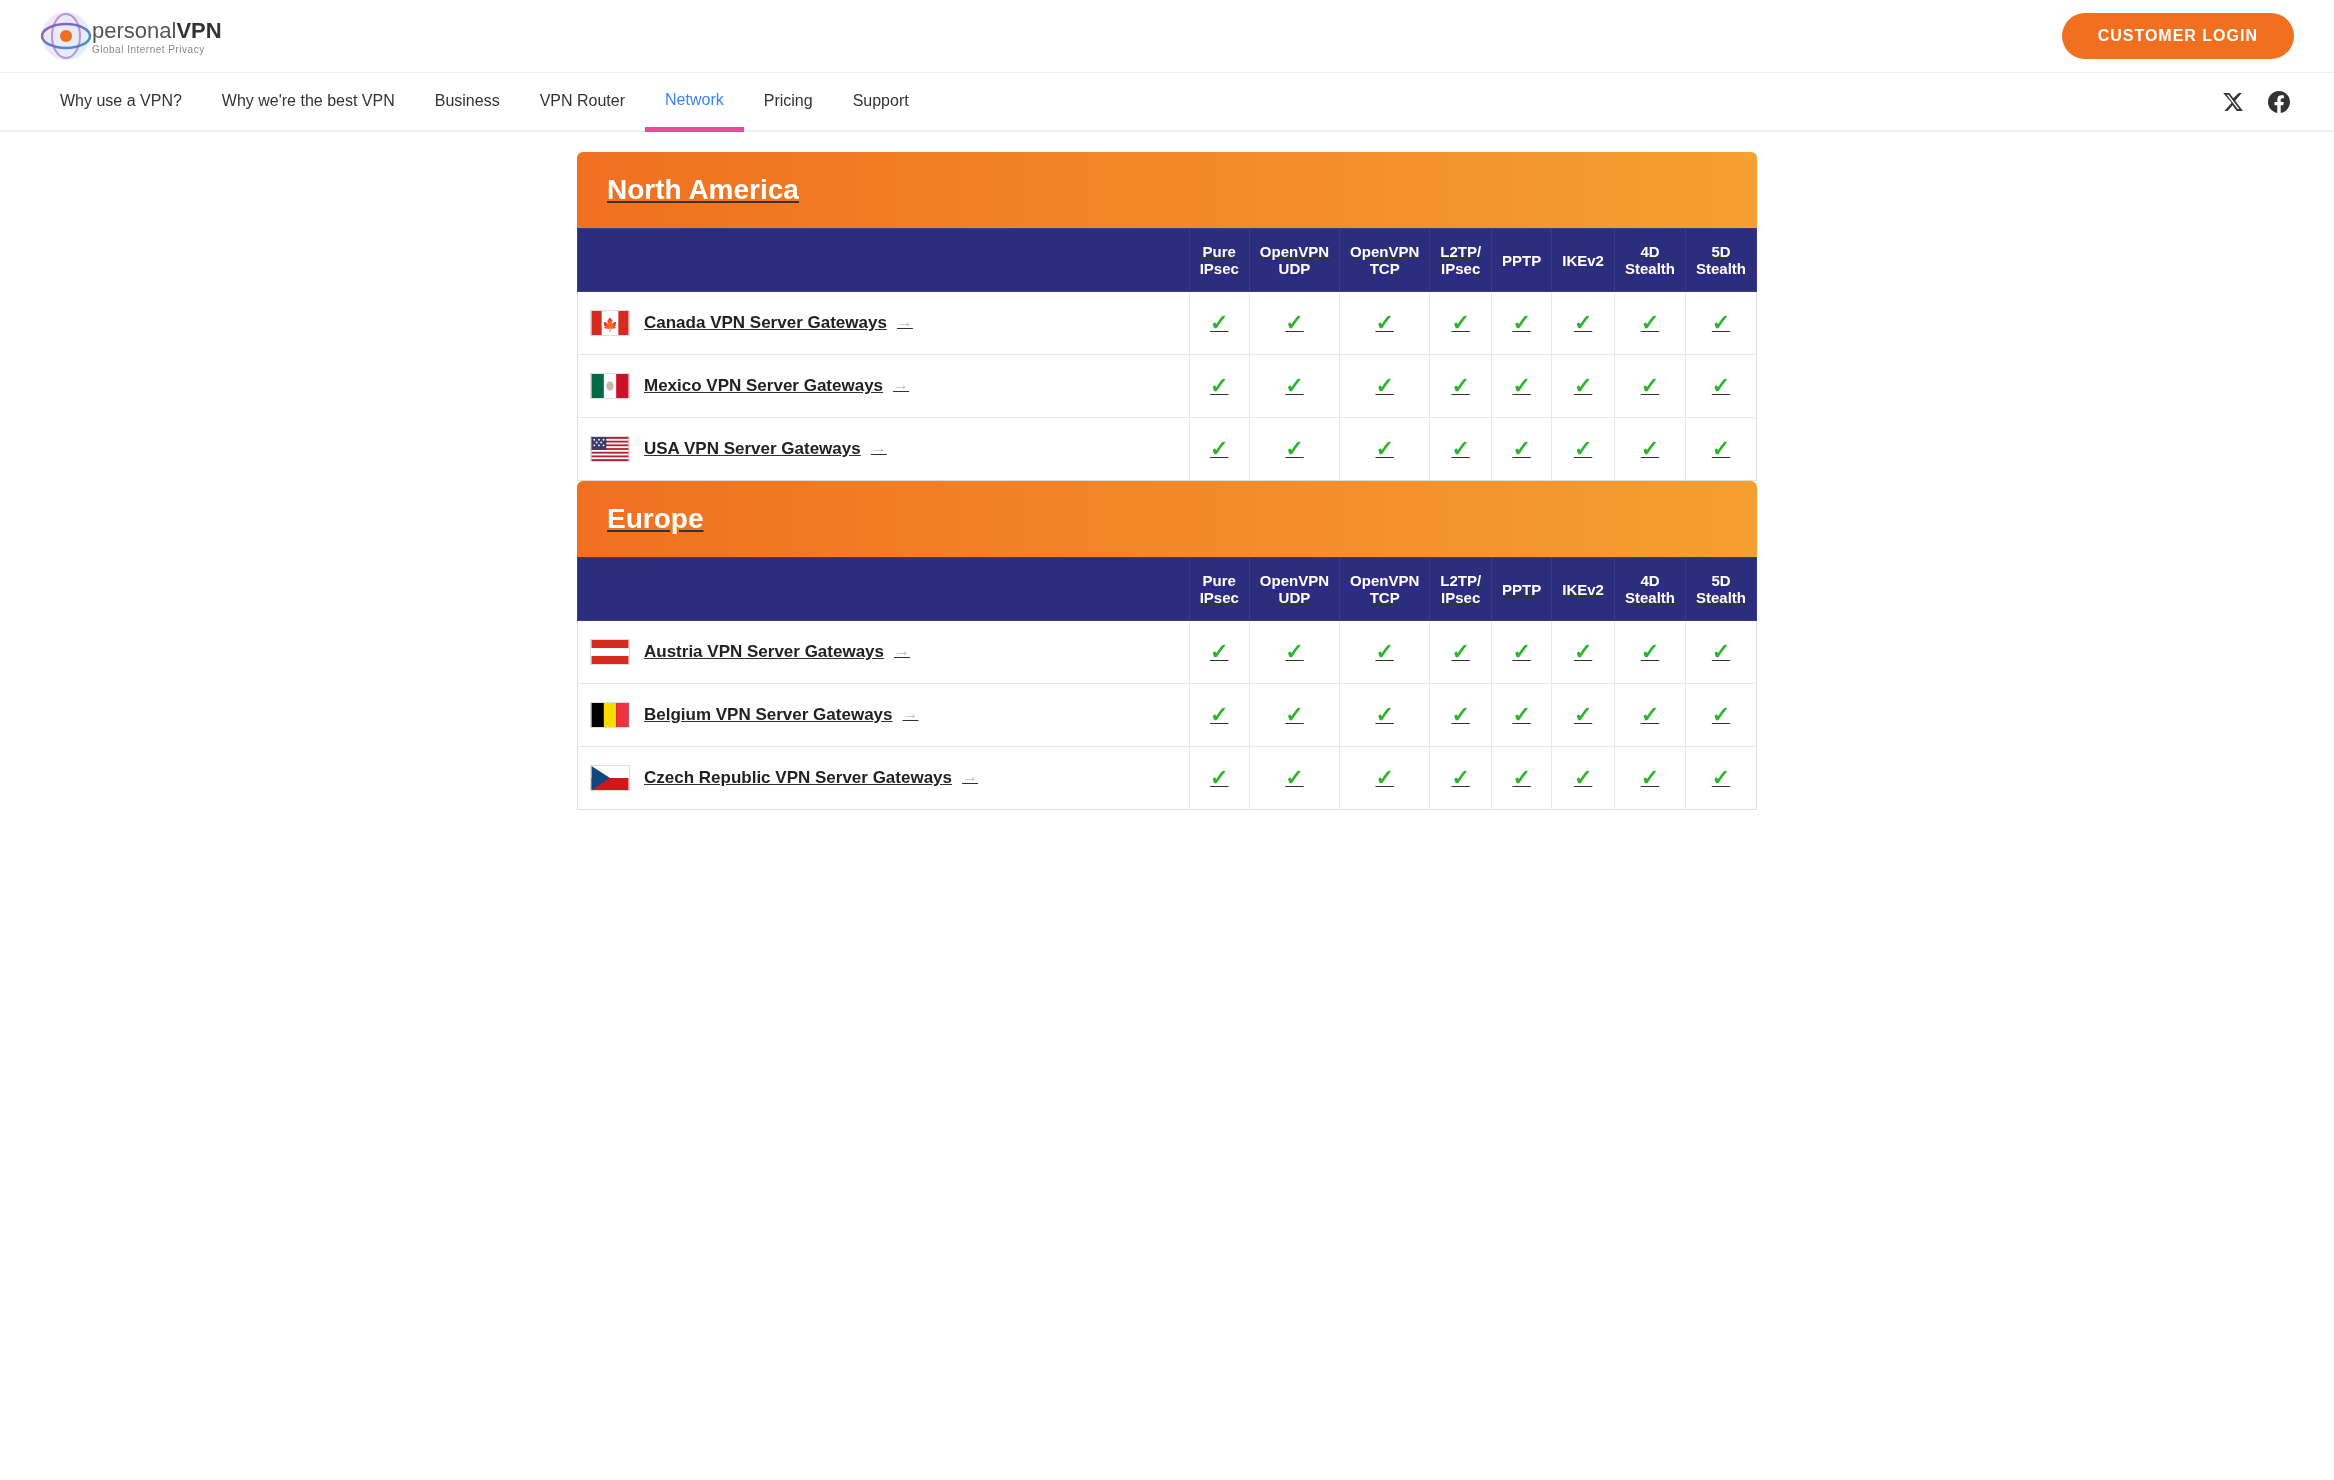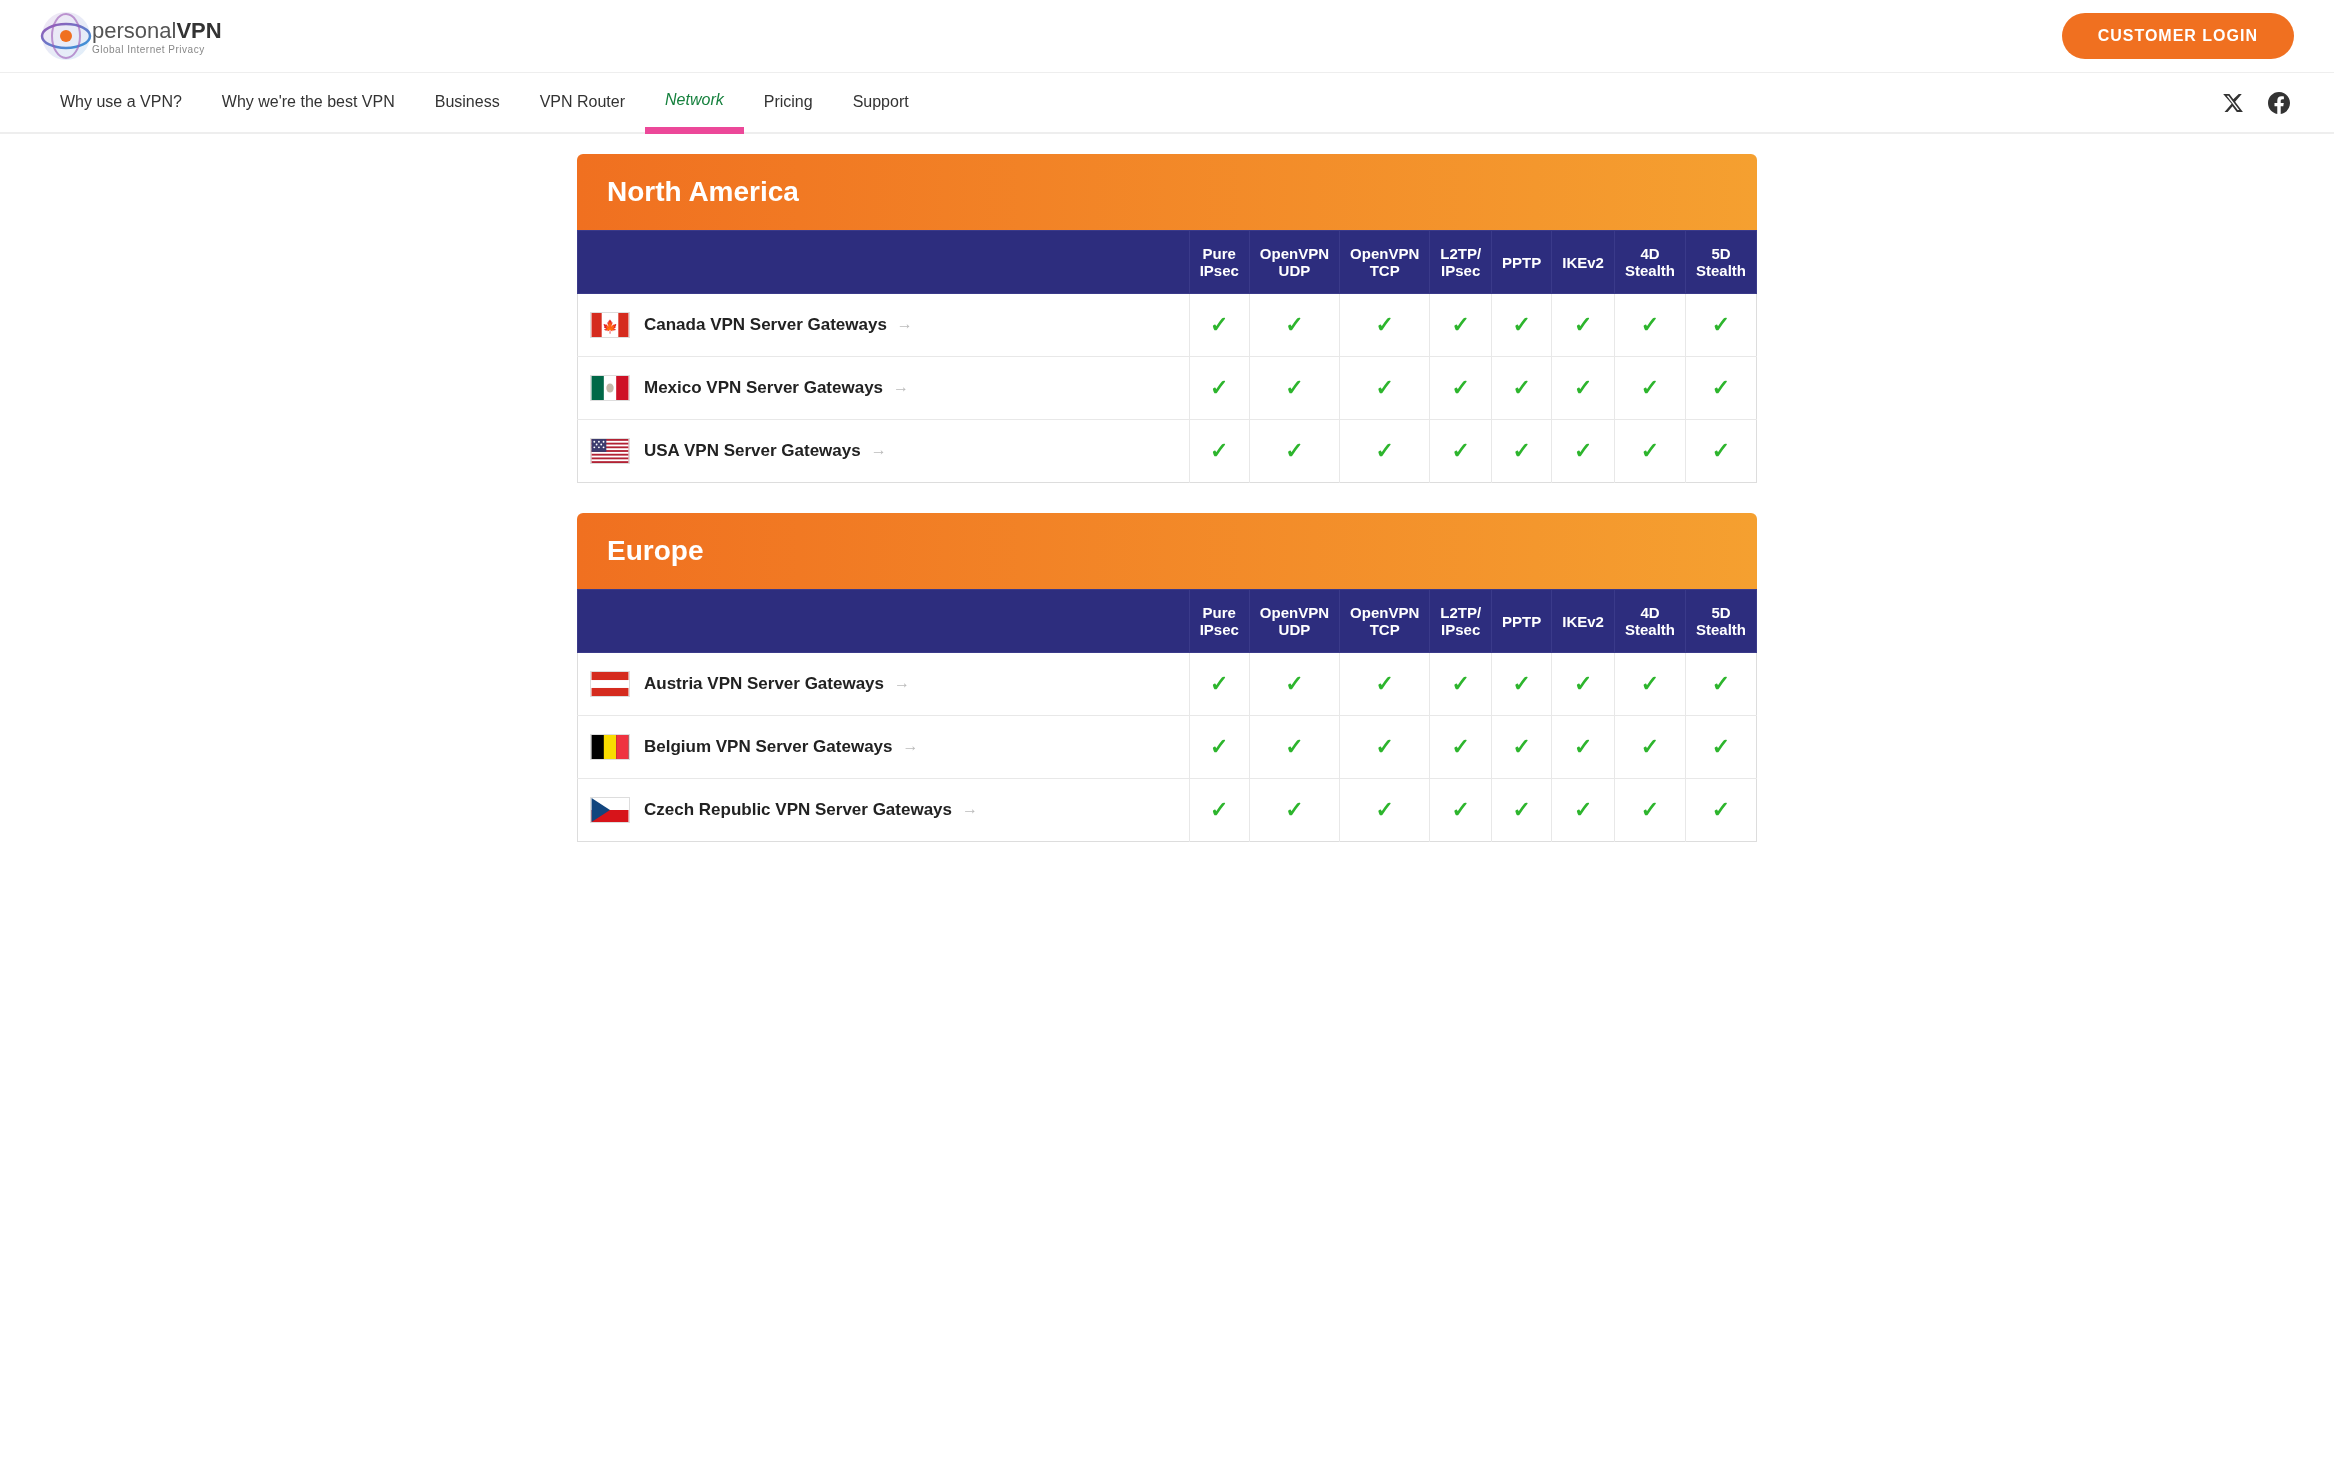--- a/index.html
+++ b/index.html
@@ -69,23 +69,22 @@
       font-size: 16px;
       color: #333;
       cursor: pointer;
       text-decoration: none;
       white-space: nowrap;
       border-bottom: 3px solid transparent;
       margin-bottom: -2px;
       text-align: center;
     }
     .nav-link.active {
-      color: #15803d;
-      border-bottom: 7px solid #ec4899;
-      font-style: italic;
+      color: #3b82f6;
+      border-bottom: 5px solid #ec4899;
     }
     .nav-social {
       display: flex;
       align-items: center;
       gap: 16px;
     }
     .social-icon {
       width: 30px;
       height: 30px;
       cursor: pointer;
@@ -98,21 +97,21 @@
 
     
     .main-content {
       padding: 20px 60px;
       max-width: 1300px;
       margin: 0 auto;
     }
 
     
     .region-section {
-      margin-bottom: 30px;
+      text-decoration: underline;
     }
     .region-header {
       background: linear-gradient(to right, #f07020, #f5a030);
       border-radius: 6px 6px 0 0;
       padding: 22px 30px;
     }
     .region-title {
       color: #fff;
       font-size: 28px;
       font-weight: 700;

